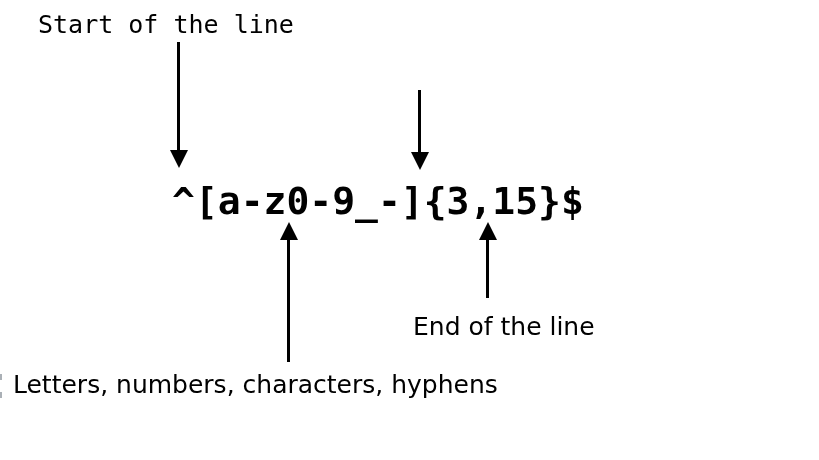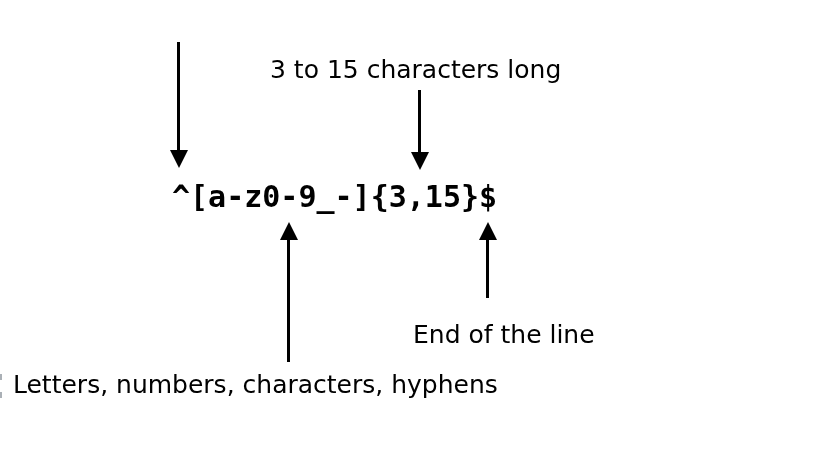--- a/index.html
+++ b/index.html
@@ -25,21 +25,21 @@
   }
   .label.mono {
     font-family: "DejaVu Sans Mono", "Liberation Mono", monospace;
   }
   .regex {
     position: absolute;
     left: 172px;
     top: 182px;
     font-family: "DejaVu Sans Mono", "Liberation Mono", monospace;
     font-weight: bold;
-    font-size: 30px;
+    font-size: 38px;
     line-height: 1;
     letter-spacing: 0px;
     white-space: nowrap;
     color: #000000;
   }
   .arrow { position: absolute; }
   .shaft {
     position: absolute;
     width: 3px;
     background: #000000;
@@ -59,45 +59,45 @@
     width: 2px;
     height: 6px;
     background: #aab0b6;
   }
 </style>
 </head>
 <body>
 
 <div class="canvas">
 
+  <div class="label mono" style="left:38px; top:12px;">Start of the line</div>
 
   <div class="arrow">
     <div class="shaft" style="left:177px; top:42px; height:110px;"></div>
     <div class="head down" style="left:170px; top:150px;"></div>
   </div>
 
-  <div class="label" style="left:270px; top:57px;">3 to 15 characters long</div>
 
   <div class="arrow">
     <div class="shaft" style="left:418px; top:90px; height:62px;"></div>
     <div class="head down" style="left:411px; top:152px;"></div>
   </div>
 
   <div class="regex">^[a-z0-9_-]{3,15}$</div>
 
   <div class="arrow">
     <div class="head up" style="left:280px; top:222px;"></div>
     <div class="shaft" style="left:287px; top:240px; height:122px;"></div>
   </div>
 
   <div class="arrow">
     <div class="head up" style="left:479px; top:222px;"></div>
     <div class="shaft" style="left:486px; top:240px; height:58px;"></div>
   </div>
 
-  <div class="label" style="left:413px; top:322px;">End of the line</div>
+  <div class="label" style="left:413px; top:314px;">End of the line</div>
 
   <div class="label" style="left:13px; top:372px;">Letters, numbers, characters, hyphens</div>
 
   <div class="edge-mark" style="top:374px;"></div>
   <div class="edge-mark" style="top:392px;"></div>
 
 </div>
 
 </body></html>

